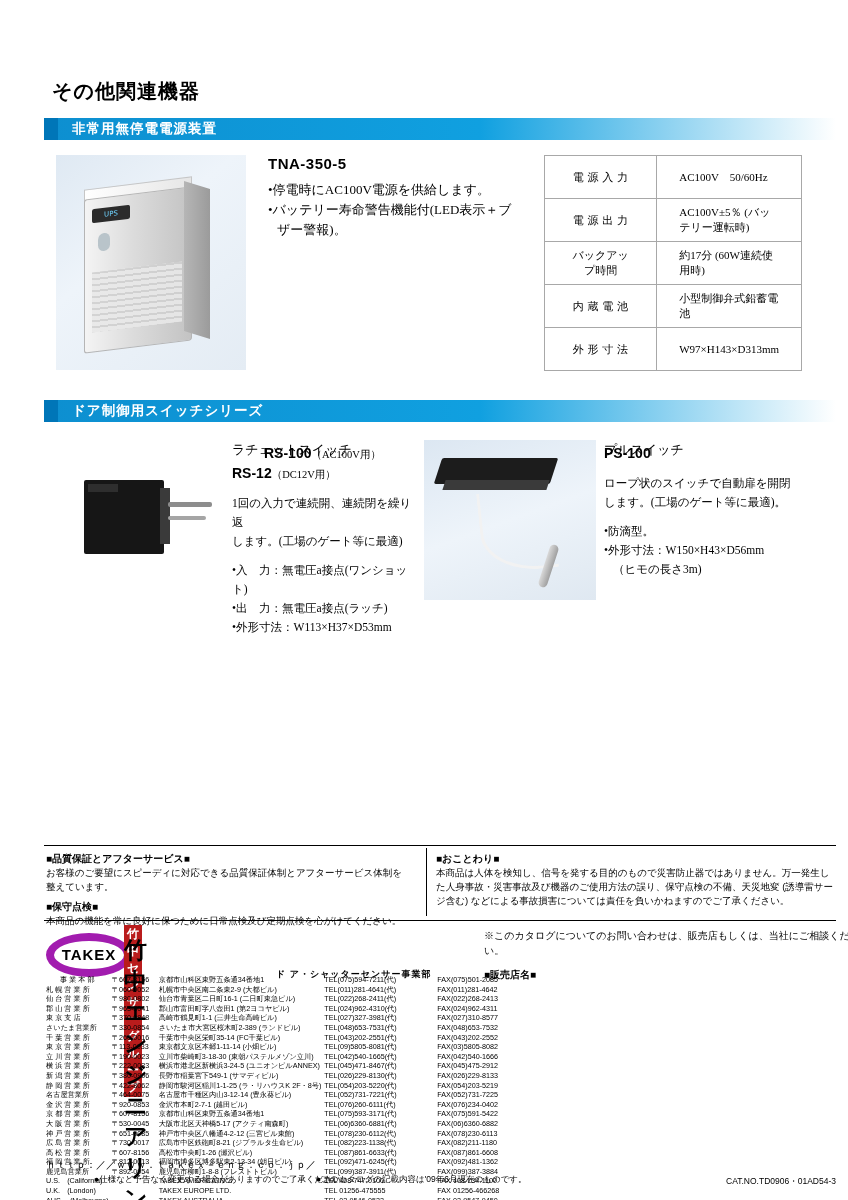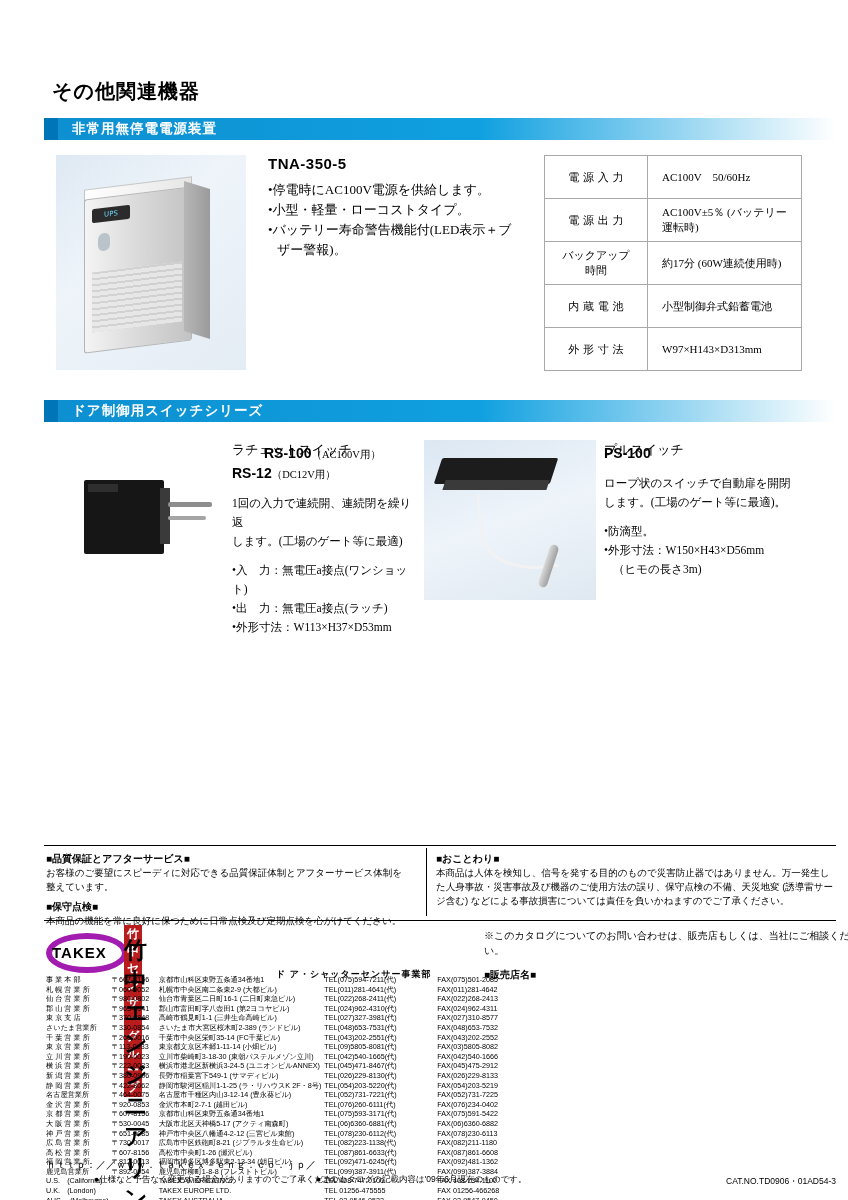--- a/index.html
+++ b/index.html
@@ -138,21 +138,21 @@
   
   .spec-table {
     position: absolute;
     left: 528px; top: 155px;
     width: 258px;
     border-collapse: collapse;
     font-size: 11px;
   }
   .spec-table td {
     border: 1px solid #a8a8a8;
-    padding: 6px 14px;
+    padding: 6px 22px;
     vertical-align: middle;
     height: 30px;
   }
   .spec-table td.key {
     width: 74px;
     text-align: center;
     letter-spacing: .5px;
   }
   .spec-table td.key.wide { letter-spacing: 0; }
 
@@ -305,27 +305,27 @@
 
   
   .company {
     position: absolute;
     left: 30px; top: 925px;
   }
   .logo-oval {
     position: absolute;
     left: 0; top: 8px;
     width: 70px; height: 28px;
-    border: 6px solid #a21caf;
+    border: 8px solid #a21caf;
     border-radius: 50%;
     font-family: "Liberation Sans", sans-serif;
     font-weight: bold;
     font-size: 15px;
     letter-spacing: 1px;
-    text-align: left;
+    text-align: center;
     line-height: 28px;
   }
   .group-label {
     position: absolute;
     left: 78px; top: 0px;
     font-size: 12px;
     font-weight: bold;
     background: #b91c1c;
     color: #fff;
     padding: 1px 3px;
@@ -359,21 +359,21 @@
   .addr {
     position: absolute;
     left: 30px; top: 975px;
     font-size: 7.2px;
     line-height: 9.6px;
     font-family: "Liberation Sans", sans-serif;
     border-collapse: collapse;
     white-space: nowrap;
   }
   .addr td { padding: 0 3px 0 0; vertical-align: top; }
-  .addr td.c1 { width: 48px; }
+  .addr td.c1 { width: 48px; text-align: center; }
   .addr td.c2 { width: 44px; }
   .addr td.c3 { width: 152px; }
   .addr td.c4 { width: 110px; }
   .addr td.c5 { width: 108px; }
 
   .dept-head {
     position: absolute;
     left: 260px; top: 968px;
     font-size: 9px;
     font-weight: bold;
@@ -424,21 +424,20 @@
     <div class="ups-body"></div>
     <div class="ups-side"></div>
     <div class="ups-panel">UPS</div>
     <div class="ups-led"></div>
     <div class="ups-vents"></div>
   </div>
 
   <div class="prod-title">TNA-350-5</div>
   <div class="bullets">
     <div>•停電時にAC100V電源を供給します。</div>
-    <div>•小型・軽量・ローコストタイプ。</div>
     <div>•バッテリー寿命警告機能付(LED表示＋ブ</div>
     <div class="cont">ザー警報)。</div>
   </div>
 
   <table class="spec-table">
     <tbody>
         <tr>
       <td class="key">電 源 入 力</td>
       <td class="val">AC100V　50/60Hz</td>
     </tr>

